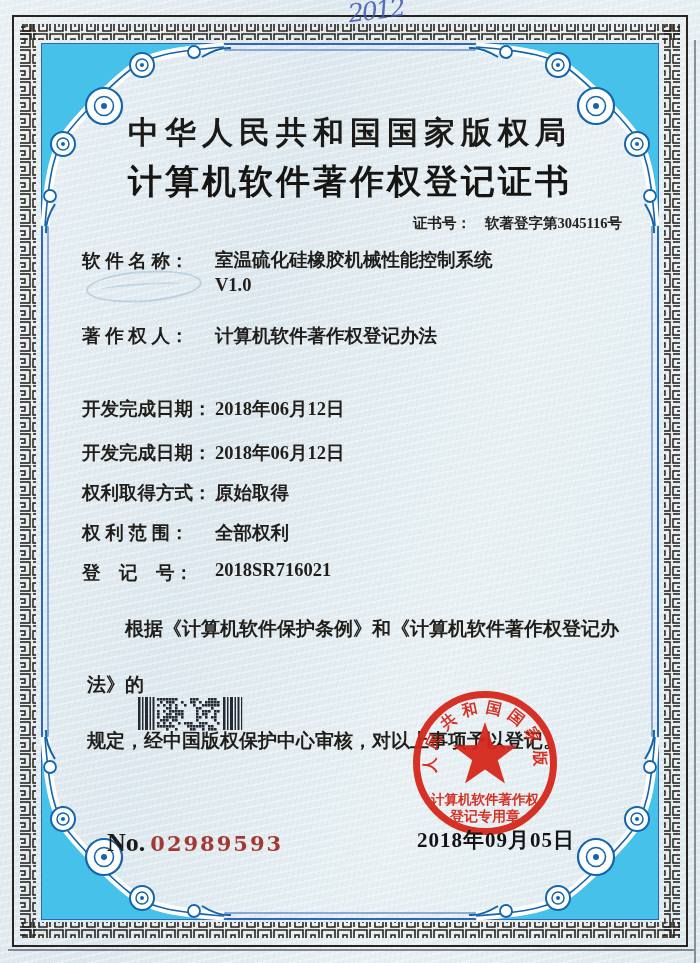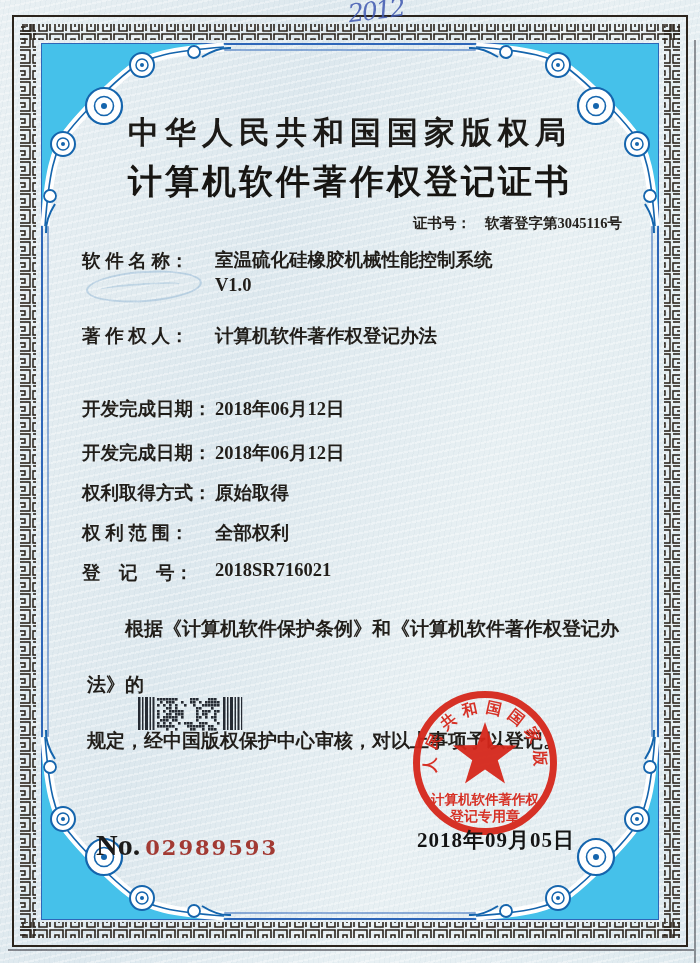--- a/index.html
+++ b/index.html
@@ -50,21 +50,21 @@
   }
   .row .valcol{display:flex;flex-direction:column;line-height:25px;}
   .row .val{font-size:18.5px;font-weight:600;color:#211e1a;}
   .statement{
     position:absolute;left:87px;top:601px;width:560px;z-index:2;
     font-size:19px;font-weight:600;line-height:56px;color:#211e1a;
   }
   .statement .l1{text-indent:2em;}
   .barcode{position:absolute;left:138px;top:697px;z-index:2;}
   .serial{position:absolute;left:96px;top:828px;z-index:2;white-space:nowrap;}
-  .serial .no-prefix{font-size:30px;color:#1c1b1a;font-weight:600;}
+  .serial .no-prefix{font-size:26px;color:#1c1b1a;font-weight:600;margin-left:11px;}
   .serial .no-num{
     font-size:21px;color:#a23a33;letter-spacing:2px;margin-left:1px;
     font-family:"DejaVu Serif",serif;font-weight:600;
   }
   .seal-svg{position:absolute;left:385px;top:663px;z-index:4;opacity:.94;}
   .seal-date{
     position:absolute;left:417px;top:826px;z-index:5;
     font-size:21px;font-weight:700;letter-spacing:1px;color:#141414;text-align:center;
   }
 </style>

